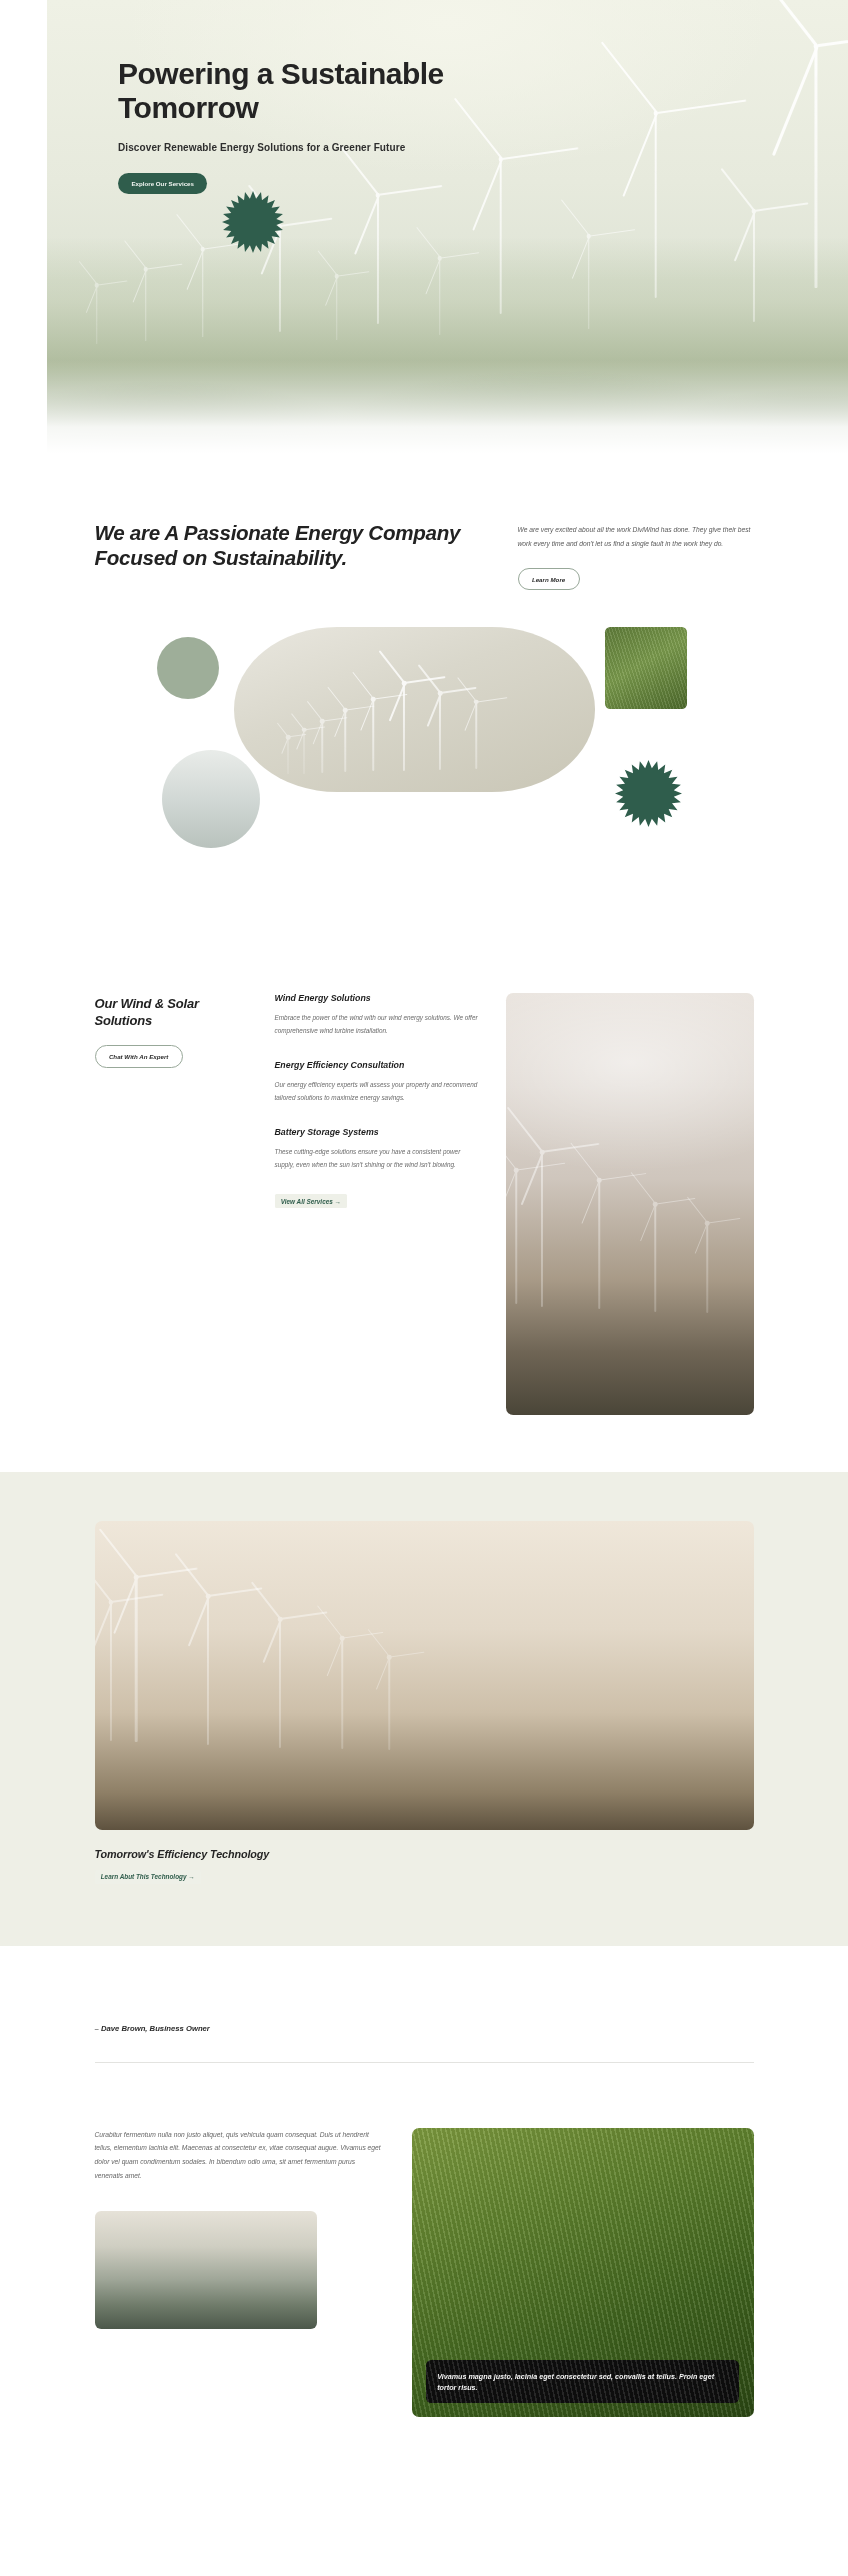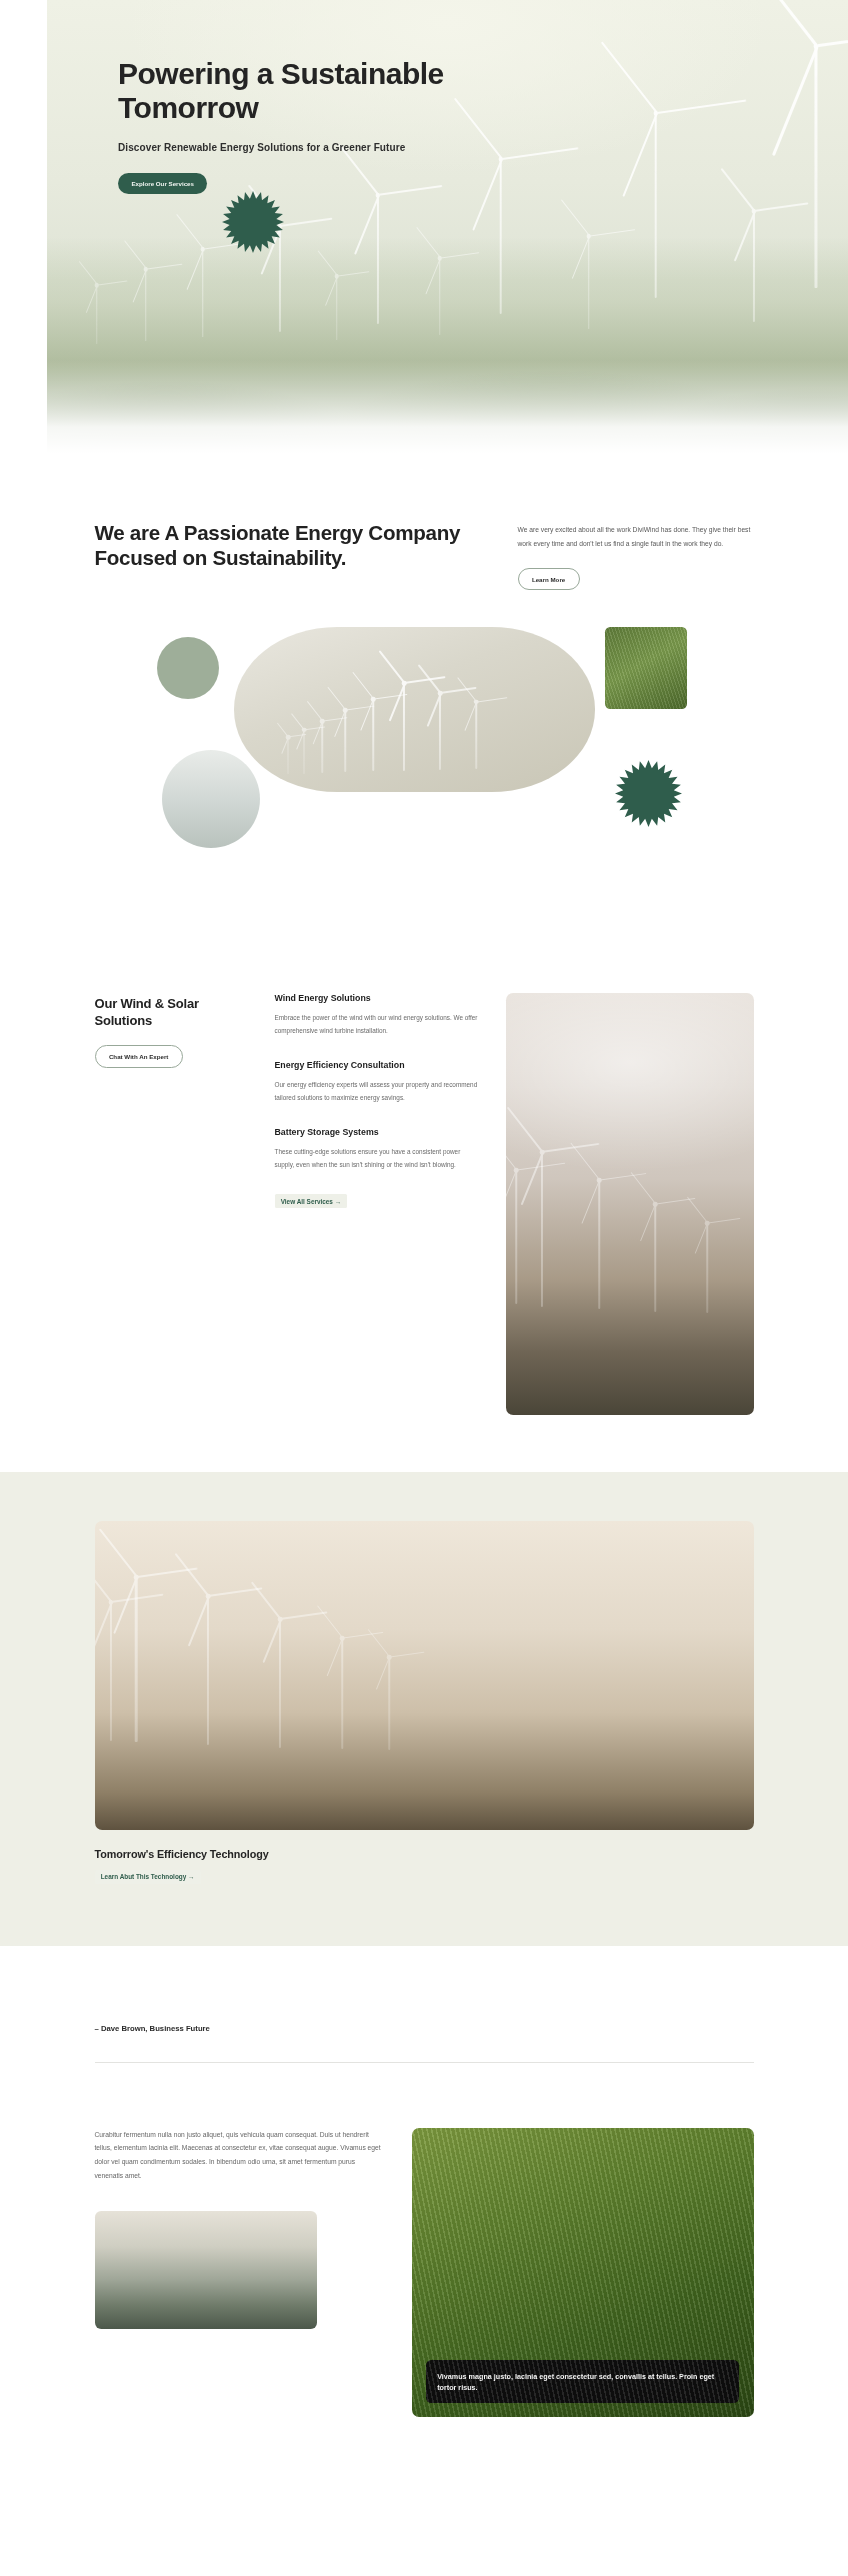--- a/index.html
+++ b/index.html
@@ -69,21 +69,21 @@
   }
   .btn {
     display:inline-block; border-radius:515px; font-weight:700; text-decoration:none;
     font-size:6.2px; padding:6.7px 13.4px; cursor:pointer; border:0;
   }
   .btn-solid { background:#2f5d4c; color:#f2f6f2; }
   .btn-outline { background:transparent; color:#2b2b2b; border:0.5px solid #98a899; }
   .hero .btn-solid { margin-top:20.6px; }
 
   
-  .sec { width:659px; margin:0 auto; }
+  .sec { width:659px; margin:0 auto;font-style:italic; }
   .passionate { padding:67px 0 20.6px; }
   .passionate-row { display:flex; gap:31px; align-items:flex-start; }
   .passionate h2 {
     font-size:20.6px; line-height:1.22; font-weight:800; letter-spacing:-0.3px;
     color:#222; flex:0 0 392px;
   }
   .passionate-right { flex:1; padding-top:3.1px; }
   .passionate-right p { font-size:6.7px; line-height:2.05; color:#585858; }
   .passionate-right .btn { margin-top:17.5px; }
 
@@ -492,21 +492,21 @@
               </div>
           </div>
           <h3>Tomorrow's Efficiency Technology</h3>
           <a class="link-arrow" href="#">Learn Abut This Technology →</a>
         </div>
       </div>
     </div>
   </section>
 
   <section class="sec testimonial">
-    <div class="cite">– Dave Brown, Business Future</div>
+    <div class="cite">– Dave Brown, Business Owner</div>
     <div class="rule"></div>
   </section>
 
   <section class="sec story">
     <div class="story-row">
       <div class="story-left">
         <p>Curabitur fermentum nulla non justo aliquet, quis vehicula quam consequat. Duis ut hendrerit tellus, elementum lacinia elit. Maecenas at consectetur ex, vitae consequat augue. Vivamus eget dolor vel quam condimentum sodales. In bibendum odio urna, sit amet fermentum purus venenatis amet.</p>
         <div class="story-mtn"></div>
         <div class="story-star">
           <svg viewBox="0 0 100 100" aria-hidden="true">

